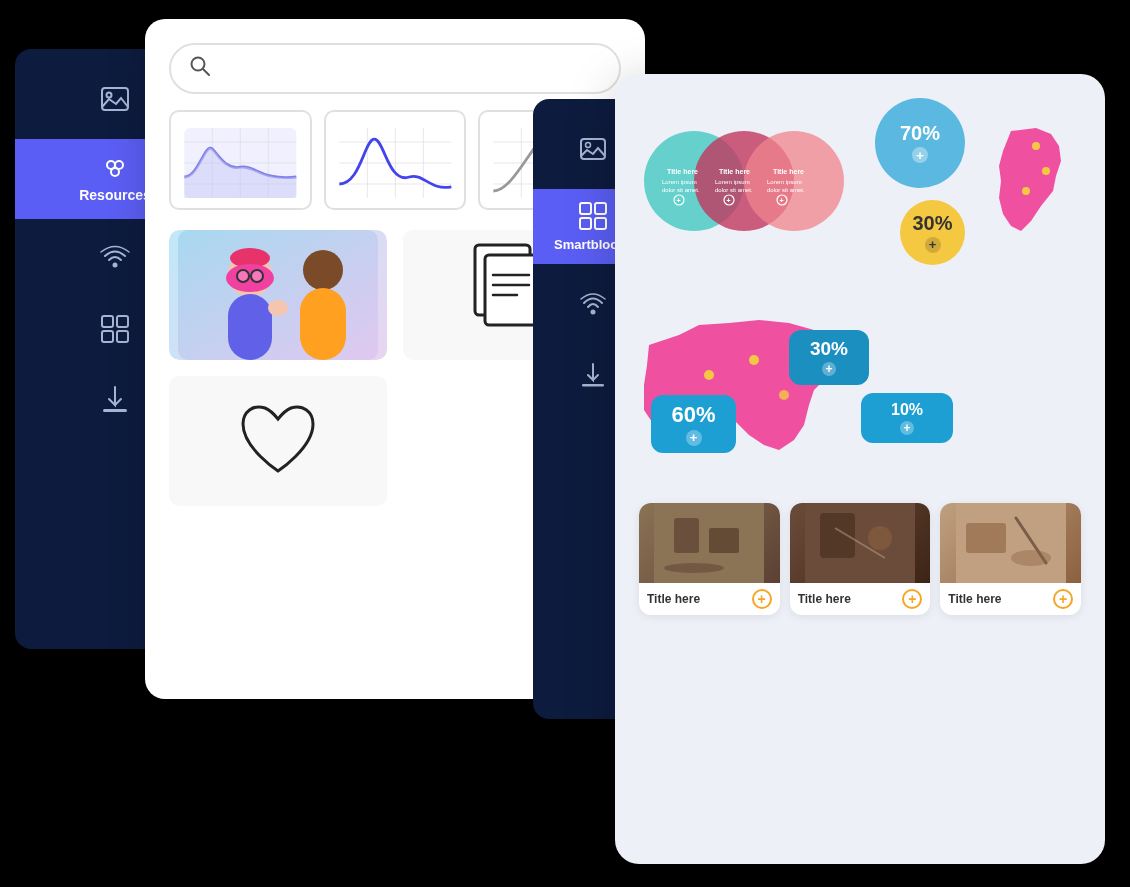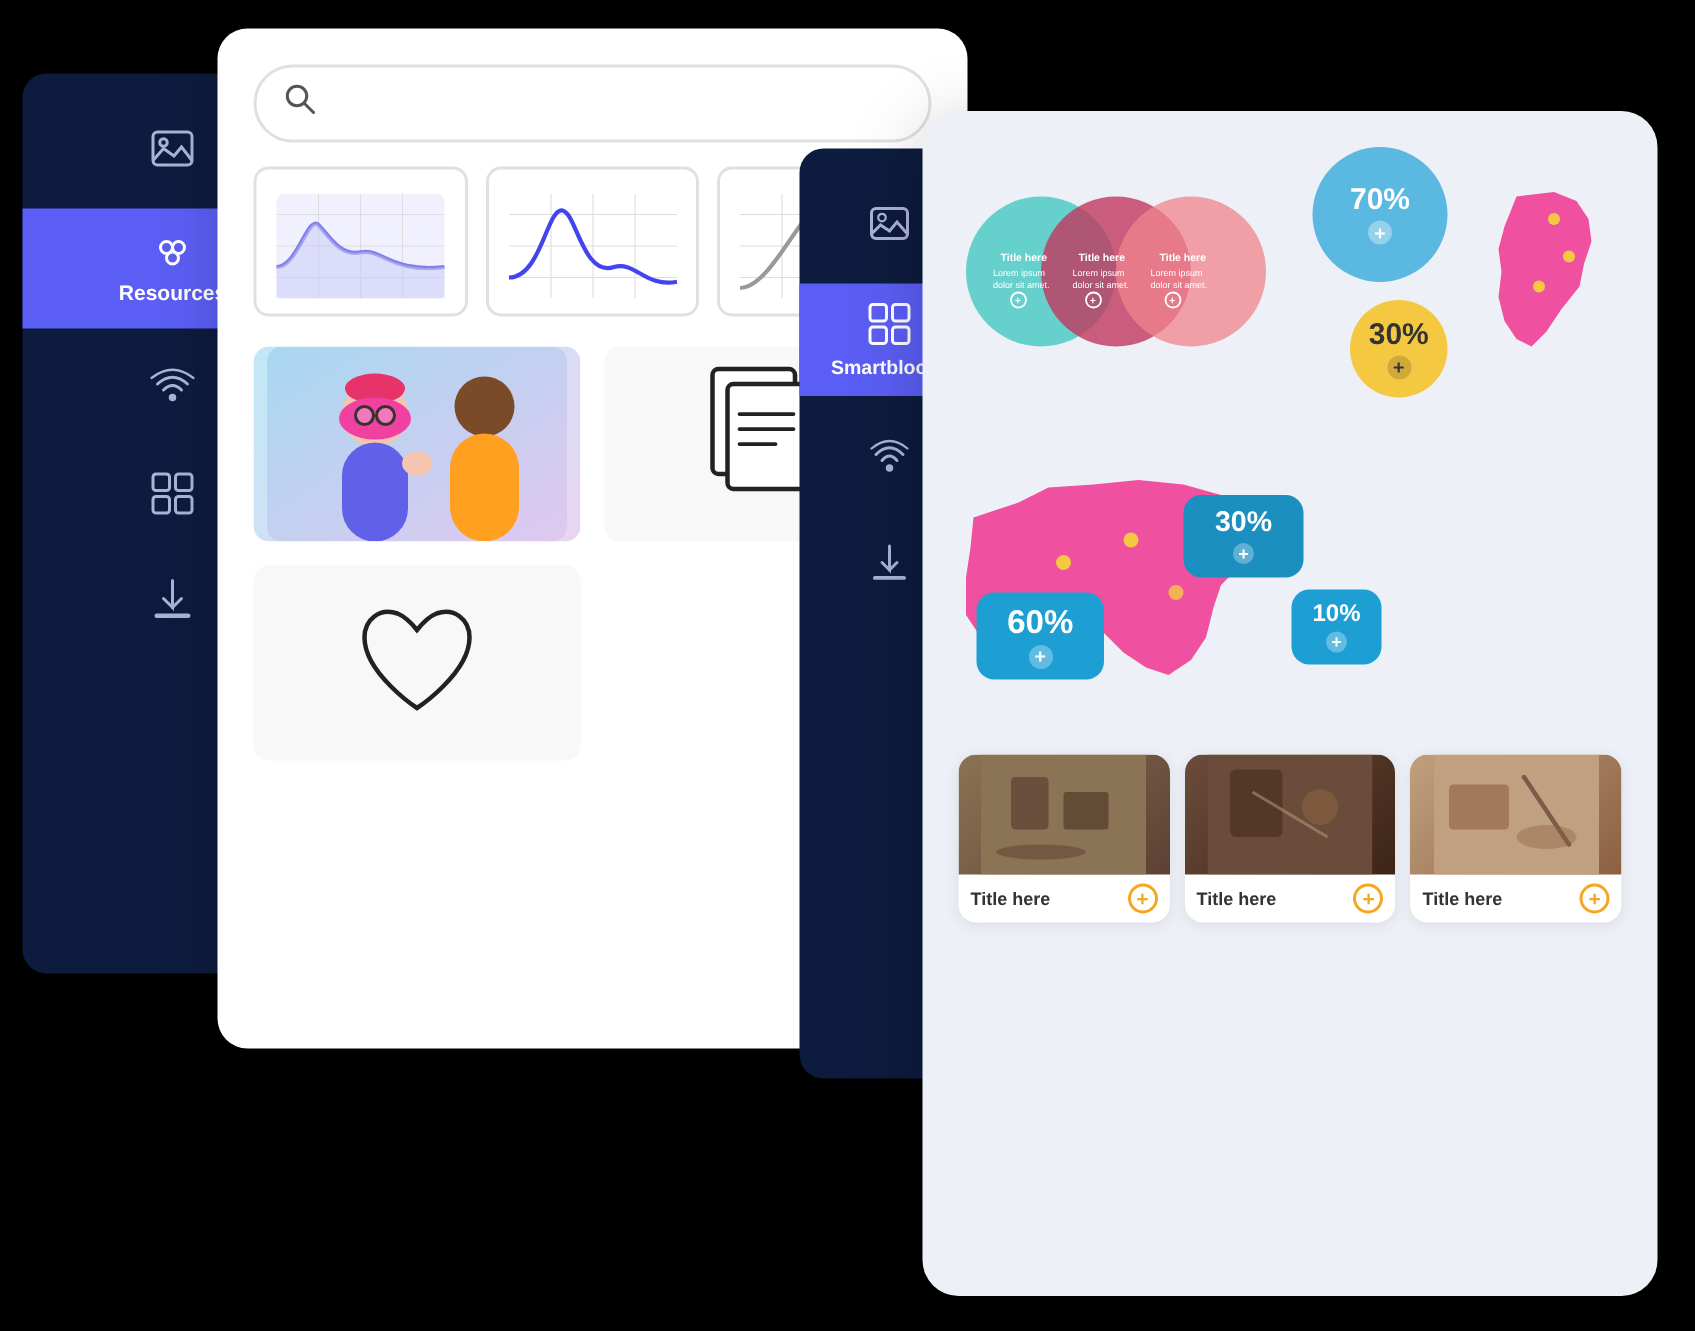--- a/index.html
+++ b/index.html
@@ -565,21 +565,21 @@
       <div style="position:absolute; left:12px; top:110px; background:#1d9fd4; border-radius:12px; width:85px; height:58px; display:flex; flex-direction:column; align-items:center; justify-content:center; color:white;">
         <span style="font-size:22px; font-weight:800;">60%</span>
         <div style="width:16px;height:16px;border-radius:50%;background:rgba(255,255,255,0.3);display:flex;align-items:center;justify-content:center;font-size:13px;font-weight:700;color:white;margin-top:2px;">+</div>
       </div>
 
       <div style="position:absolute; left:150px; top:45px; background:#1a8fc0; border-radius:12px; width:80px; height:55px; display:flex; flex-direction:column; align-items:center; justify-content:center; color:white;">
         <span style="font-size:19px; font-weight:800;">30%</span>
         <div style="width:14px;height:14px;border-radius:50%;background:rgba(255,255,255,0.3);display:flex;align-items:center;justify-content:center;font-size:12px;font-weight:700;color:white;margin-top:2px;">+</div>
       </div>
 
-      <div style="position:absolute; left:222px; top:108px; background:#1d9fd4; border-radius:12px; width:60px; height:50px; display:flex; flex-direction:column; align-items:center; justify-content:center; color:white;">
+      <div style="position:absolute; left:222px; top:108px; background:#1d9fd4; border-radius:12px; width:92px; height:50px; display:flex; flex-direction:column; align-items:center; justify-content:center; color:white;">
         <span style="font-size:16px; font-weight:800;">10%</span>
         <div style="width:14px;height:14px;border-radius:50%;background:rgba(255,255,255,0.3);display:flex;align-items:center;justify-content:center;font-size:12px;font-weight:700;color:white;margin-top:2px;">+</div>
       </div>
     </div>
 
     <div class="image-cards">
       <div class="image-card">
         <div class="image-card-thumb thumb-bg-1" style="height:80px; display:flex; align-items:center; justify-content:center;">
 
           <svg width="110" height="80" viewBox="0 0 110 80">

